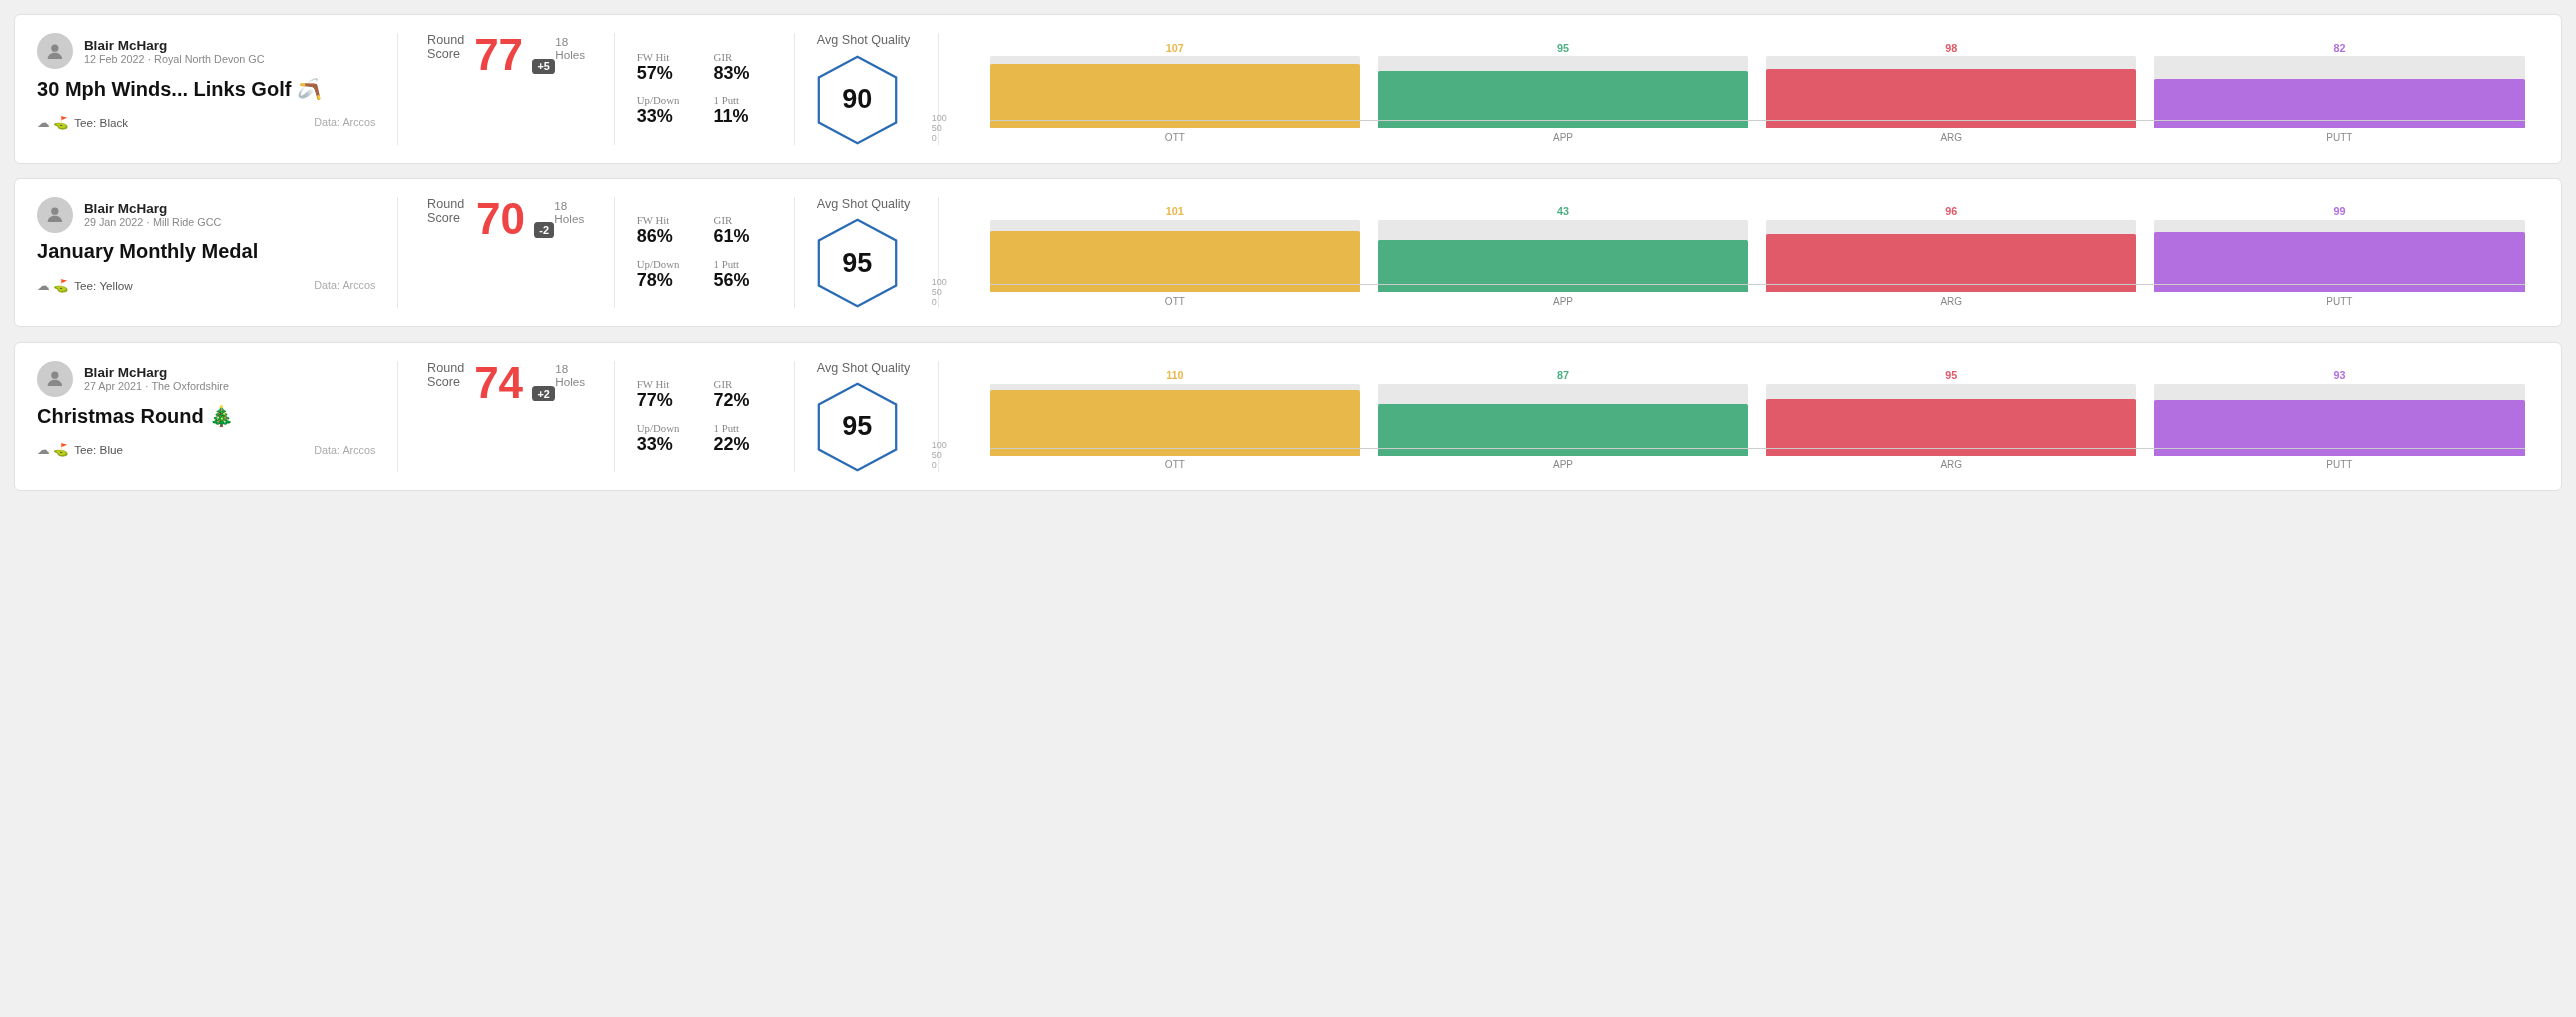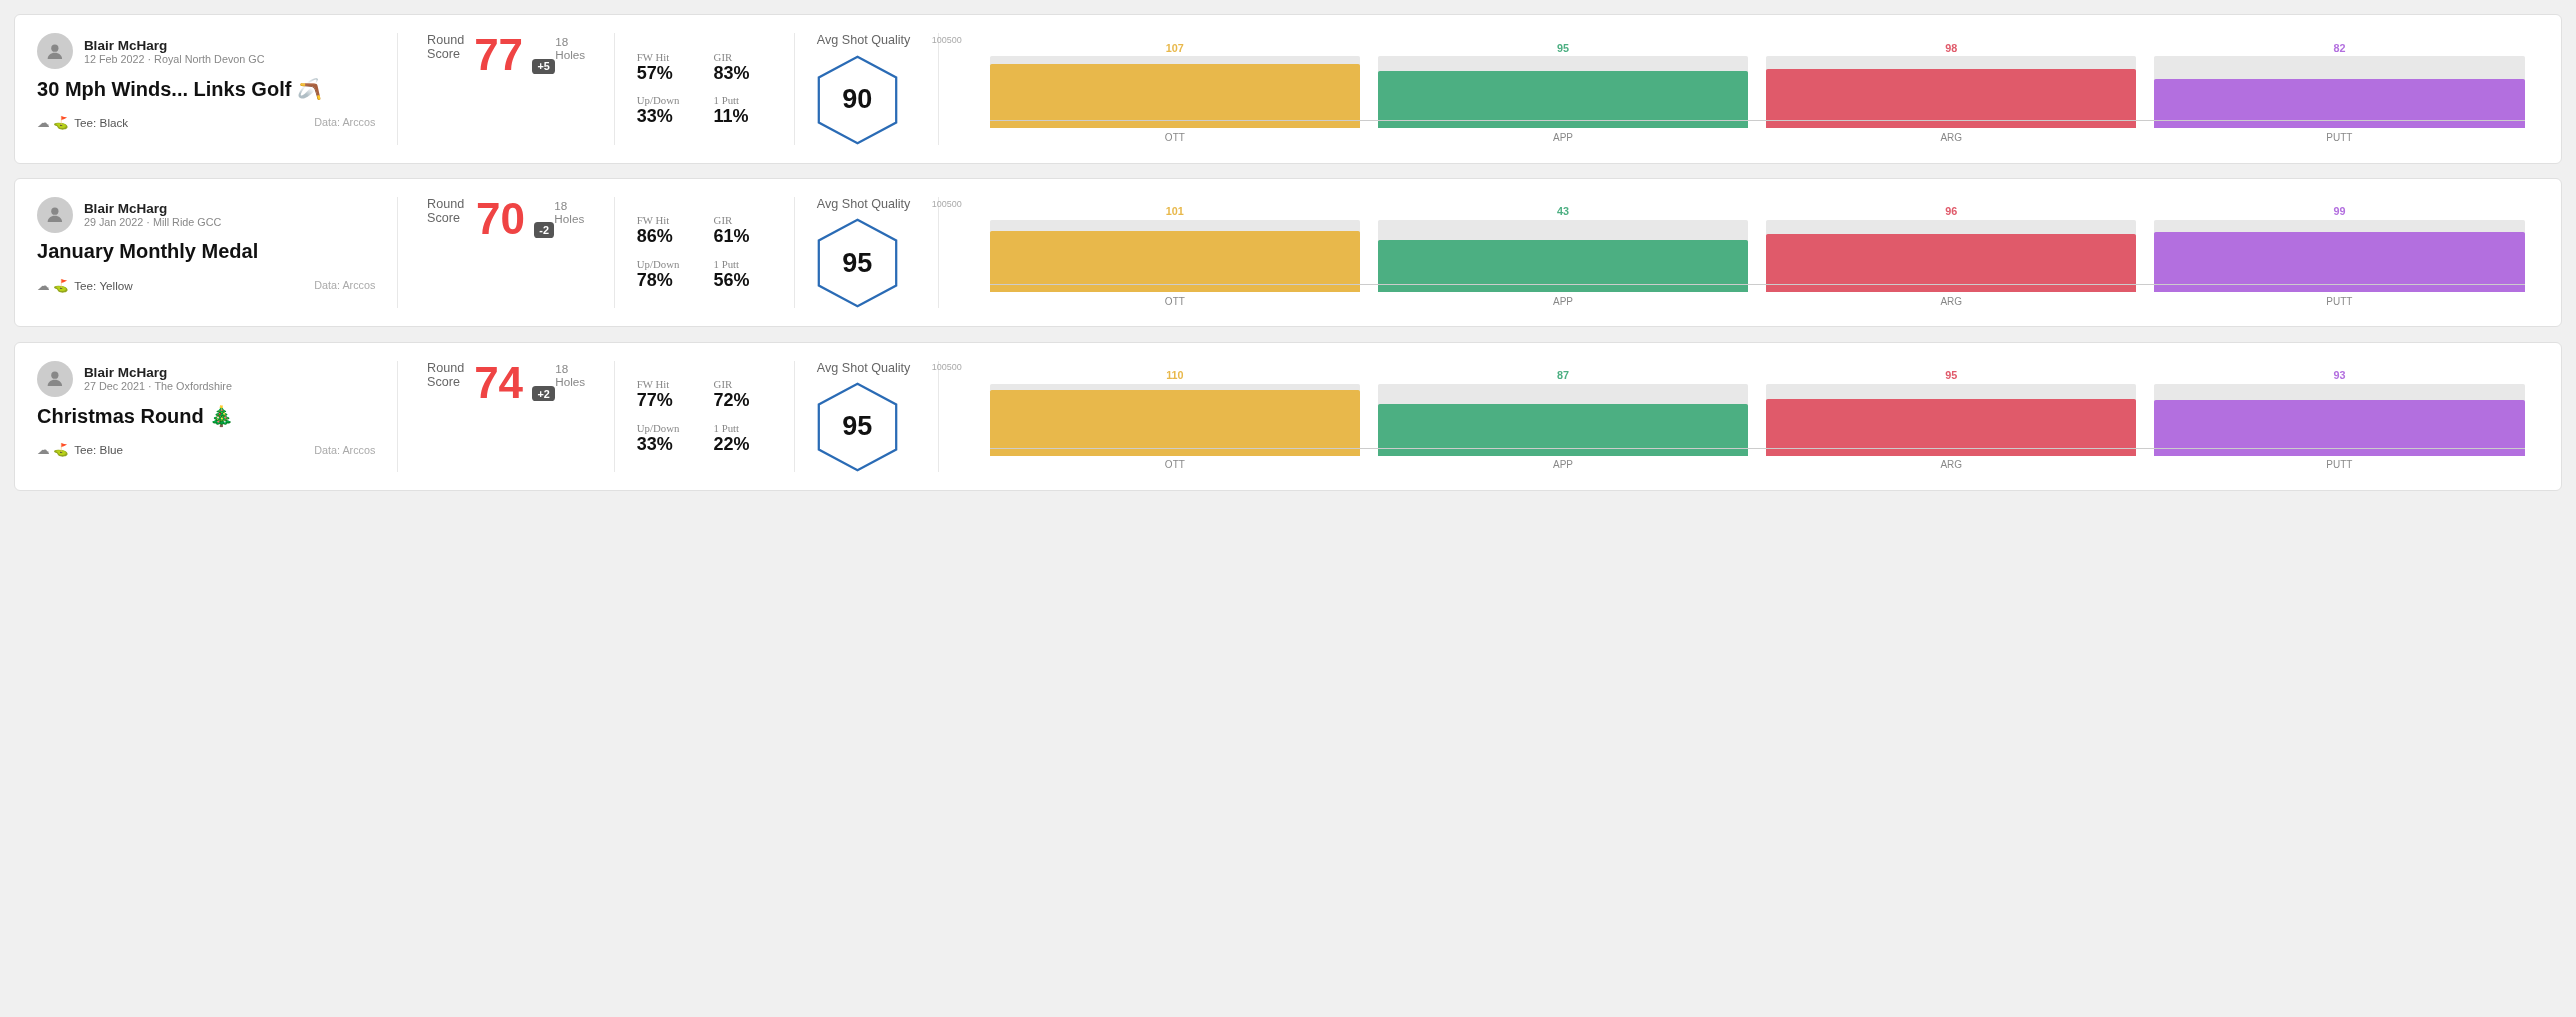--- a/index.html
+++ b/index.html
@@ -224,21 +224,21 @@
       font-size: 10px;
       color: #888;
       margin-top: 3.6px;
     }
     .y-axis {
       position: absolute;
       left: -29px;
       top: 0;
       height: 100%;
       display: flex;
-      flex-direction: row;
+      flex-direction: column;
       justify-content: flex-end;
       font-size: 9px;
       color: #aaa;
     }
     .chart-container {
       position: relative;
       padding-left: 29px;
     }
     .axis-line {
       position: absolute;
@@ -475,21 +475,21 @@
     <div class="card-left">
       <div class="user-row">
         <div class="avatar">
           <svg viewBox="0 0 24 24">
               <circle cx="12" cy="8" r="4"></circle>
               <path d="M4 20c0-4 3.6-7 8-7s8 3 8 7"></path>
             </svg>
         </div>
         <div class="user-info">
           <div class="user-name">Blair McHarg</div>
-          <div class="user-meta">27 Dec 2021 · The Oxfordshire</div>
+          <div class="user-meta">27 Apr 2021 · The Oxfordshire</div>
         </div>
       </div>
       <div class="round-title">Christmas Round 🎄</div>
       <div class="card-footer">
         <div class="tee-info">
           <span class="tee-icon">☁ ⛳</span>
           <span>Tee: Blue</span>
         </div>
         <span class="data-source">Data: Arccos</span>
       </div>

